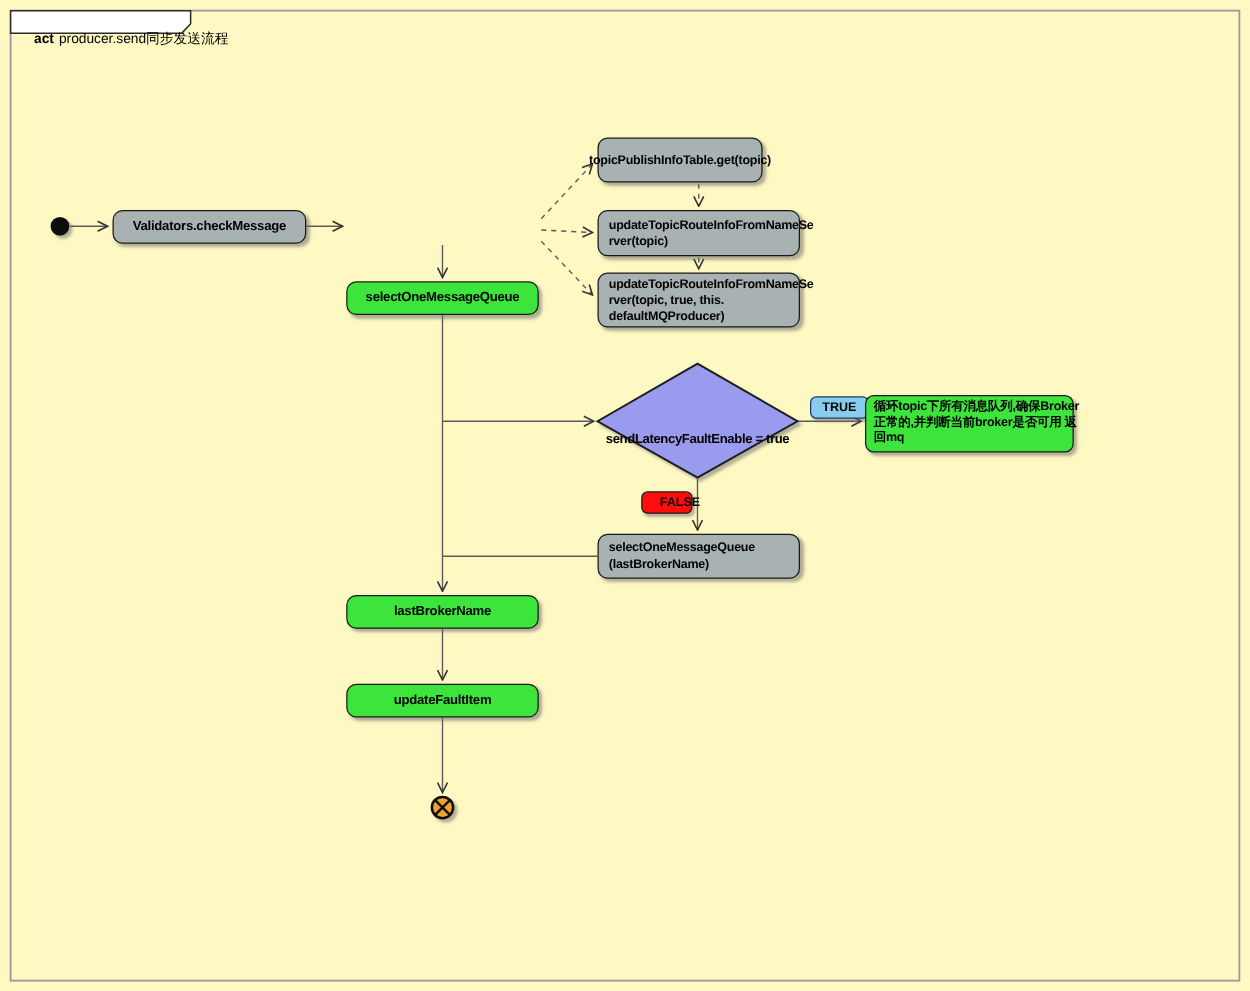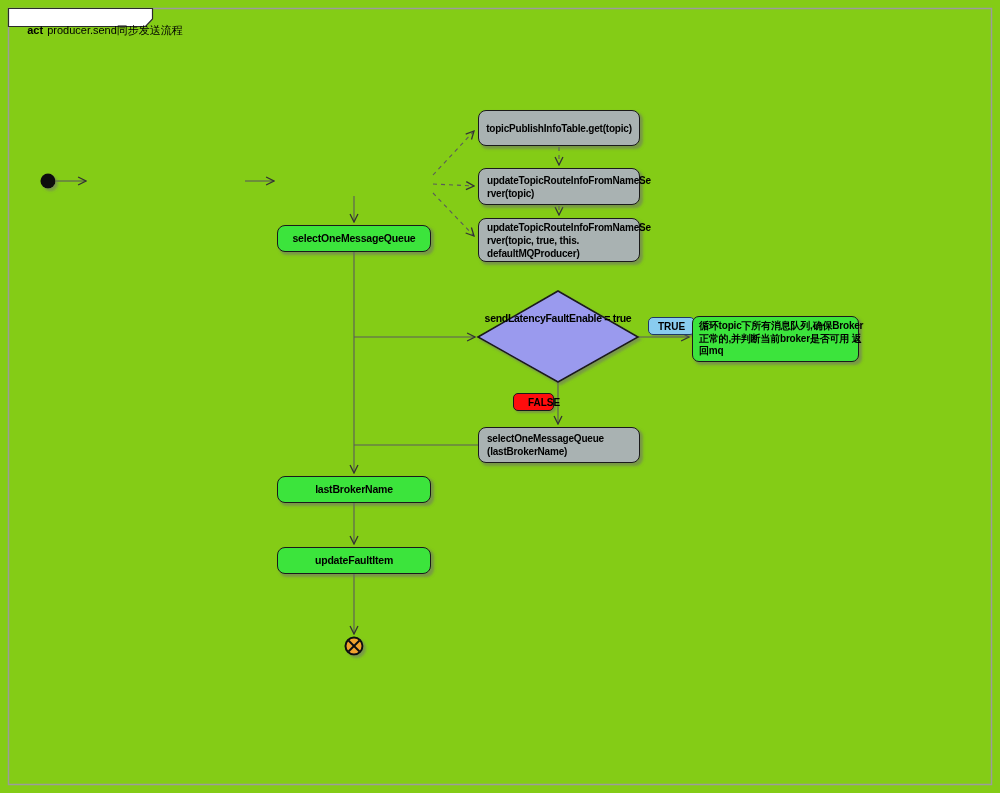--- a/index.html
+++ b/index.html
@@ -2,21 +2,21 @@
 <html style="--activity-green: #3CE43C; --activity-gray: #A9B2B2; --diamond-purple: #9A9AEE; --true-blue: #89CCEF; --true-border: #1F3864; --false-red: #FF0D0D; --end-orange: #F0A22E; --border-dark: #1A1A1A; --line: #5A5A5A; --arrow: #333333; --frame-border: #9C9C9C;"><head>
 <meta charset="utf-8">
 <style>
   * { box-sizing: border-box; }
   html, body { margin: 0; padding: 0; background: #ffffff; }
   body { font-family: "Liberation Sans", "DejaVu Sans", sans-serif; }
   #canvas {
     position: relative;
     width: 1000px;
     height: 793px;
-    background: #84cc16;
+    background: #fef9c3;
     overflow: hidden;
   }
   #edge-layer {
     position: absolute;
     left: 0; top: 0;
     width: 1000px; height: 793px;
   }
   .node {
     position: absolute;
     border: 1.6px solid var(--border-dark);
@@ -60,21 +60,21 @@
     font-weight: 700;
     line-height: 12.5px;
     padding: 3px 6px;
     white-space: pre;
     color: #000;
     box-shadow: 2.5px 2.5px 2.5px rgba(110,110,110,0.55);
     letter-spacing: -0.2px;
   }
   #diamond-label {
     position: absolute;
-    left: 483px; top: 312px;
+    left: 483px; top: 345px;
     width: 150px;
     text-align: center;
     font-size: 10.5px;
     font-weight: 700;
     letter-spacing: -0.3px;
     color: #000;
   }
   #frame-title {
     position: absolute;
     left: 15px; top: 11px;
@@ -132,23 +132,24 @@
       <circle cx="354" cy="646" r="8.5" style="fill: var(--end-orange);" stroke="#111" stroke-width="2"></circle>
       <line x1="348.5" y1="640.5" x2="359.5" y2="651.5" stroke="#111" stroke-width="2"></line>
       <line x1="348.5" y1="651.5" x2="359.5" y2="640.5" stroke="#111" stroke-width="2"></line>
     </g>
   </svg>
 
   <div id="frame-title">
     <span class="kw">act</span><span>producer.send同步发送流程</span>
   </div>
 
+  <div class="node gray center" style="left:90px;  top:168px; width:155px; height:27px;">Validators.checkMessage</div>
 
 
-  <div class="node gray center" style="left:478px; top:110px; width:162px; height:36px; font-size:10px;">topicPublishInfoTable.get(topic)</div>
+  <div class="node gray center" style="left:478px; top:110px; width:132px; height:36px; font-size:10px;">topicPublishInfoTable.get(topic)</div>
 
   <div class="node gray left" style="left:478px; top:168px; width:162px; height:37px; font-size:10px;">updateTopicRouteInfoFromNameSe
 rver(topic)</div>
 
   <div class="node gray left" style="left:478px; top:218px; width:162px; height:44px; font-size:10px;">updateTopicRouteInfoFromNameSe
 rver(topic, true, this.
 defaultMQProducer)</div>
 
   <div class="node green center" style="left:277px; top:225px; width:154px; height:27px;">selectOneMessageQueue</div>
 

